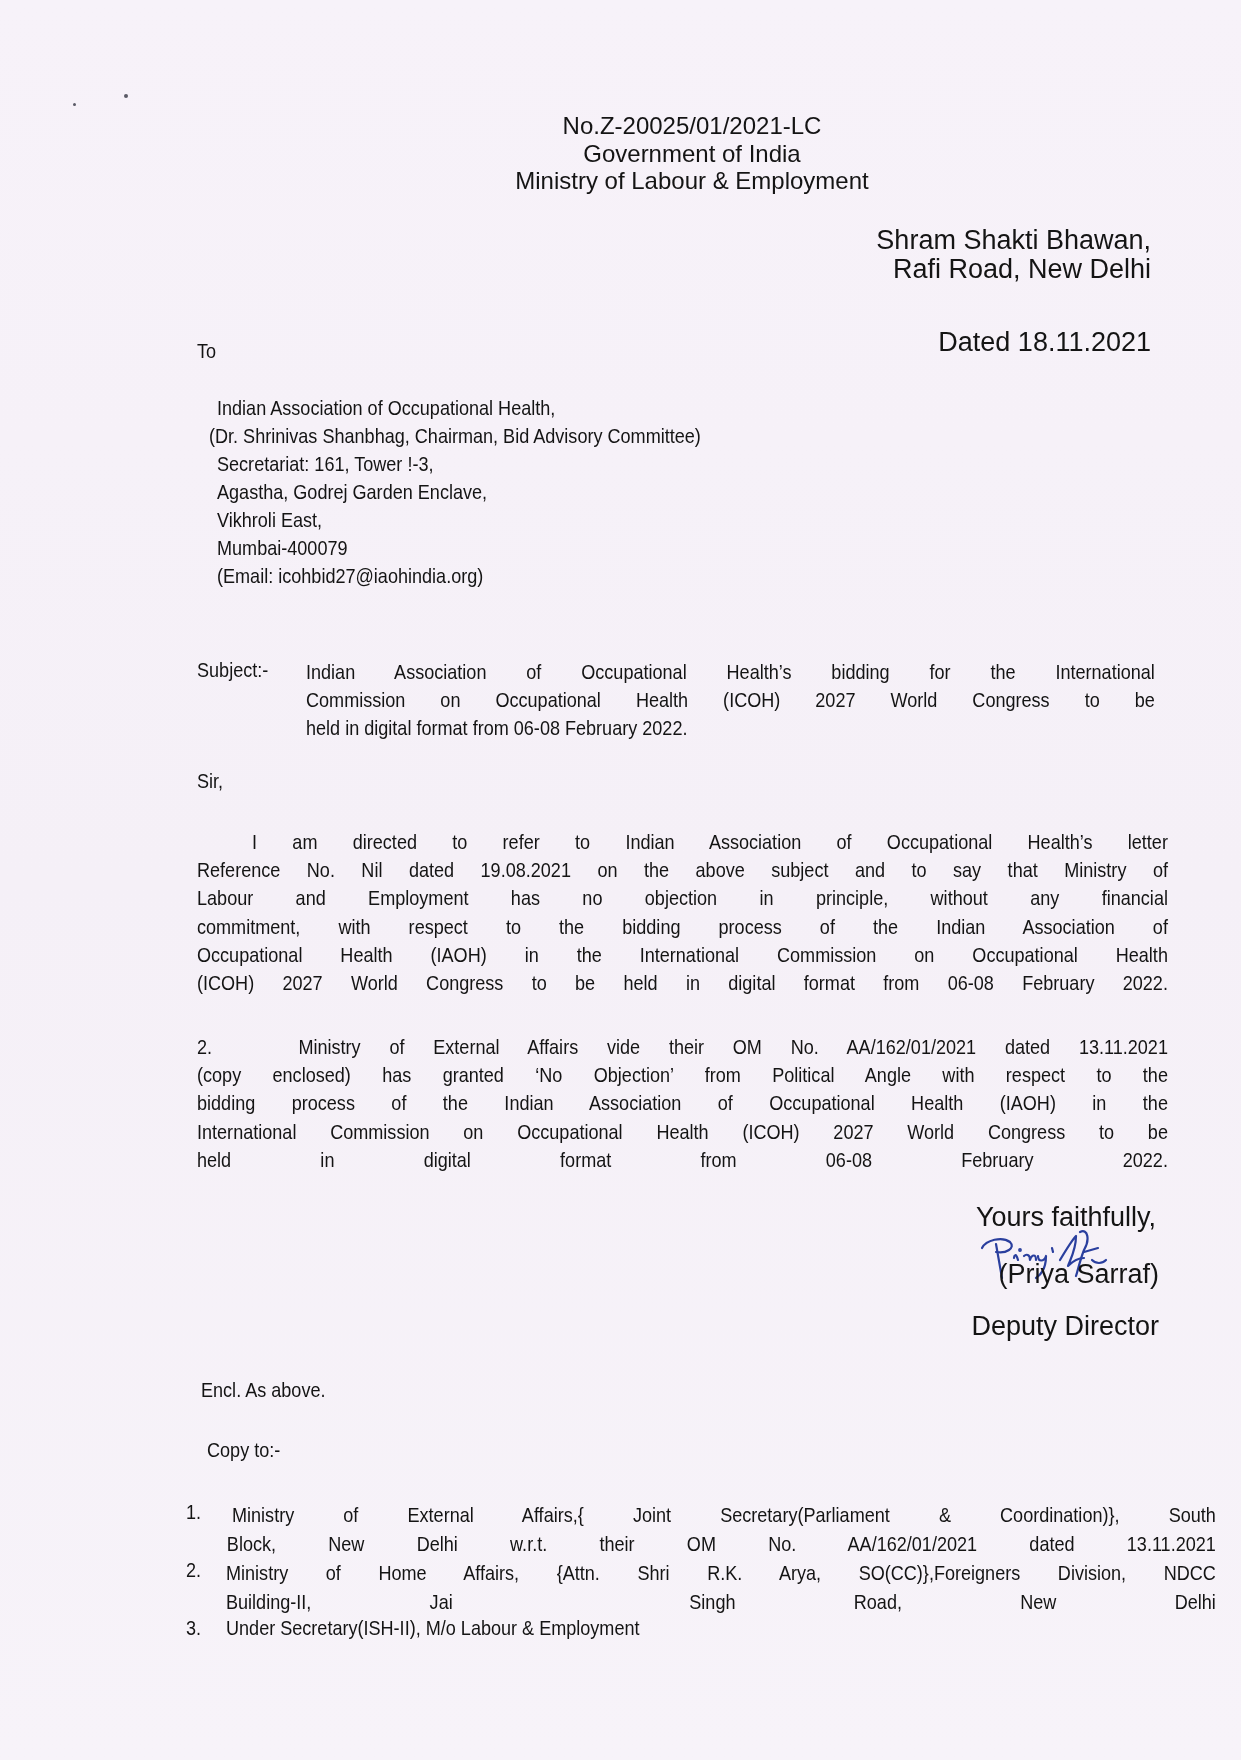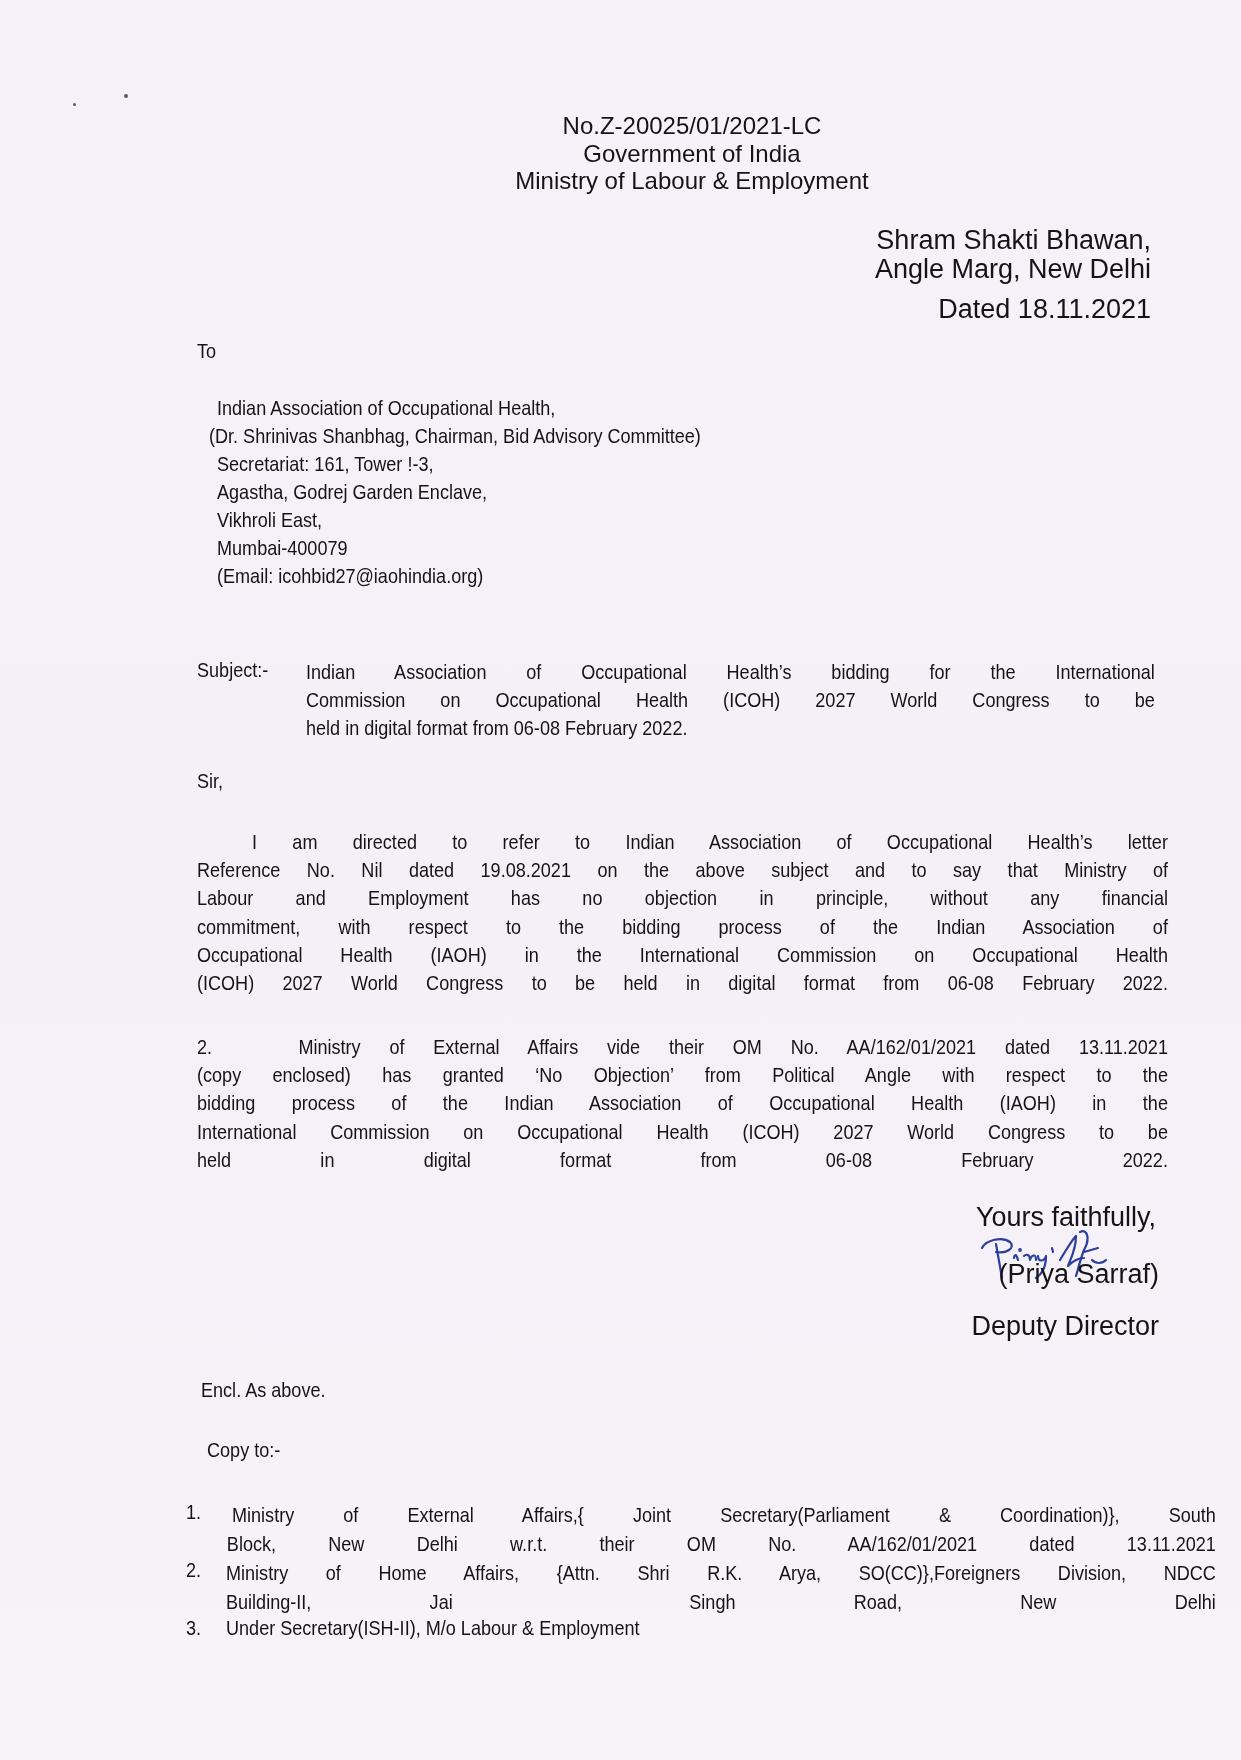--- a/index.html
+++ b/index.html
@@ -47,23 +47,23 @@
 
   <div class="speck" style="left:73px;top:103px;width:3px;height:3px;"></div>
   <div class="speck" style="left:124px;top:94px;width:4px;height:4px;"></div>
 
   <div class="hdr-line" style="top:112px;">No.Z-20025/01/2021-LC</div>
   <div class="hdr-line" style="top:140px;text-align:center;">Government of India</div>
   <div class="hdr-line" style="top:167px;left:462px;width:460px;">Ministry of Labour &amp; Employment</div>
 
   <div class="right-block" style="top:226px;">
     <div>Shram Shakti Bhawan,</div>
-    <div>Angle Marg, New Delhi</div>
+    <div>Rafi Road, New Delhi</div>
   </div>
-  <div class="right-block" style="top:295px;">Dated 18.11.2021</div>
+  <div class="right-block" style="top:328px;">Dated 18.11.2021</div>
 
   <div class="abs cond" style="left:197px;top:339px;">To</div>
 
   <div class="abs" style="left:215px;top:396px;">
     <div class="cond" style="position:absolute;left:2px;top:0px;">Indian Association of Occupational Health,</div>
     <div class="cond" style="position:absolute;left:-6px;top:28px;">(Dr. Shrinivas Shanbhag, Chairman, Bid Advisory Committee)</div>
     <div class="cond" style="position:absolute;left:2px;top:56px;">Secretariat: 161, Tower !-3,</div>
     <div class="cond" style="position:absolute;left:2px;top:84px;">Agastha, Godrej Garden Enclave,</div>
     <div class="cond" style="position:absolute;left:2px;top:112px;">Vikhroli East,</div>
     <div class="cond" style="position:absolute;left:2px;top:140px;">Mumbai-400079</div>

